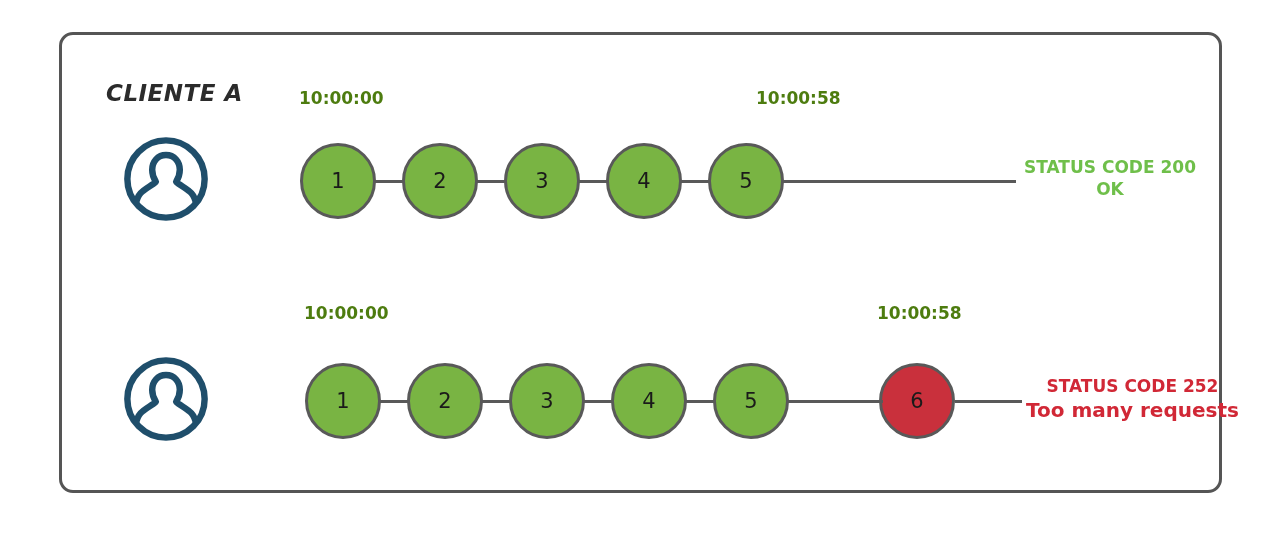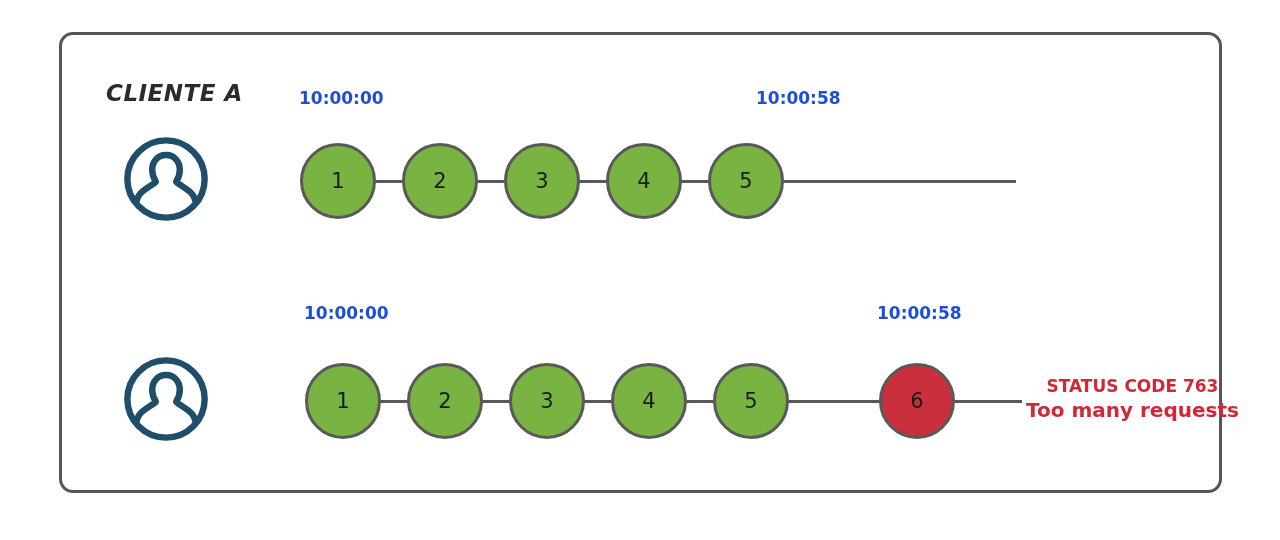--- a/index.html
+++ b/index.html
@@ -58,21 +58,21 @@
   }
   .avatar.a { left: 120px; top: 133px; }
   .avatar.b { left: 120px; top: 353px; }
 
   
   .timestamp {
     position: absolute;
     font-family: "DejaVu Sans", sans-serif;
     font-weight: 700;
     font-size: 17px;
-    color: #1d4ed8;
+    color: #4d7c0f;
     white-space: nowrap;
     letter-spacing: 0px;
   }
   .ts-a-start { left: 299px; top: 88px; }
   .ts-a-end   { left: 756px; top: 88px; }
   .ts-b-start { left: 304px; top: 303px; }
   .ts-b-end   { left: 877px; top: 303px; }
 
   
   .node {
@@ -158,20 +158,24 @@
   <div class="node ok" style="left:504px; top:143px;">
       <span>3</span>
     </div>
   <div class="node ok" style="left:606px; top:143px;">
       <span>4</span>
     </div>
   <div class="node ok" style="left:708px; top:143px;">
       <span>5</span>
     </div>
 
+  <div class="status ok status-a">
+    <span>STATUS CODE 200</span>
+    <span class="line2">OK</span>
+  </div>
 
 
   <div class="avatar b">
     <svg viewBox="0 0 100 100" width="92" height="92" aria-hidden="true">
       <circle cx="50" cy="50" r="42" fill="none" stroke="#1F4E6B" stroke-width="7"></circle>
       <path d="M50 24 C41 24 35 31 35 40 C35 46 37 50 39 53 C36 56 30 59 25 63
                C21 66 19 70 18 74
                M50 24 C59 24 65 31 65 40 C65 46 63 50 61 53 C64 56 70 59 75 63
                C79 66 81 70 82 74" fill="none" stroke="#1F4E6B" stroke-width="7" stroke-linecap="round" stroke-linejoin="round"></path>
     </svg>
@@ -201,17 +205,17 @@
     </div>
   <div class="node ok" style="left:713px; top:363px;">
       <span>5</span>
     </div>
   <div class="node err" style="left:879px; top:363px;">
       <span>6</span>
     </div>
   <div class="connector" style="left:815px; top:400px; width:68px;"></div>
 
   <div class="status err status-b">
-    <span>STATUS CODE 763</span>
+    <span>STATUS CODE 252</span>
     <span class="line2">Too many requests</span>
   </div>
 
 </div>
 
 </body></html>

